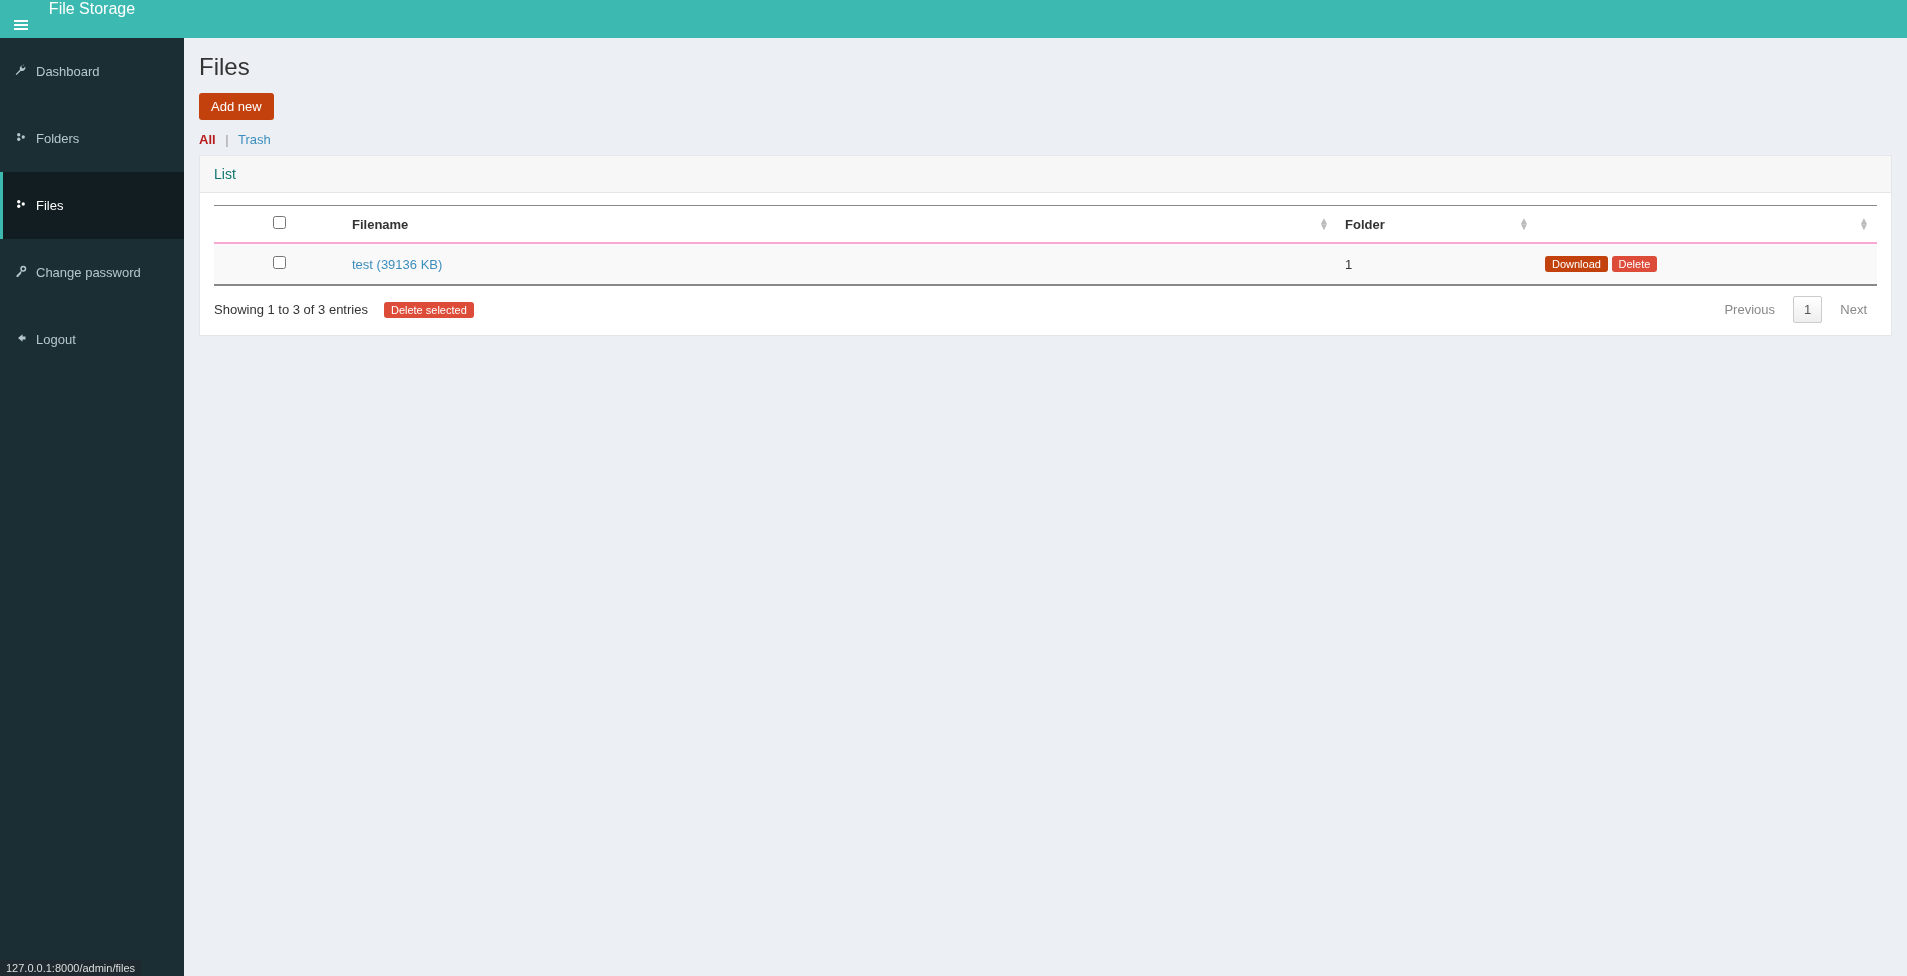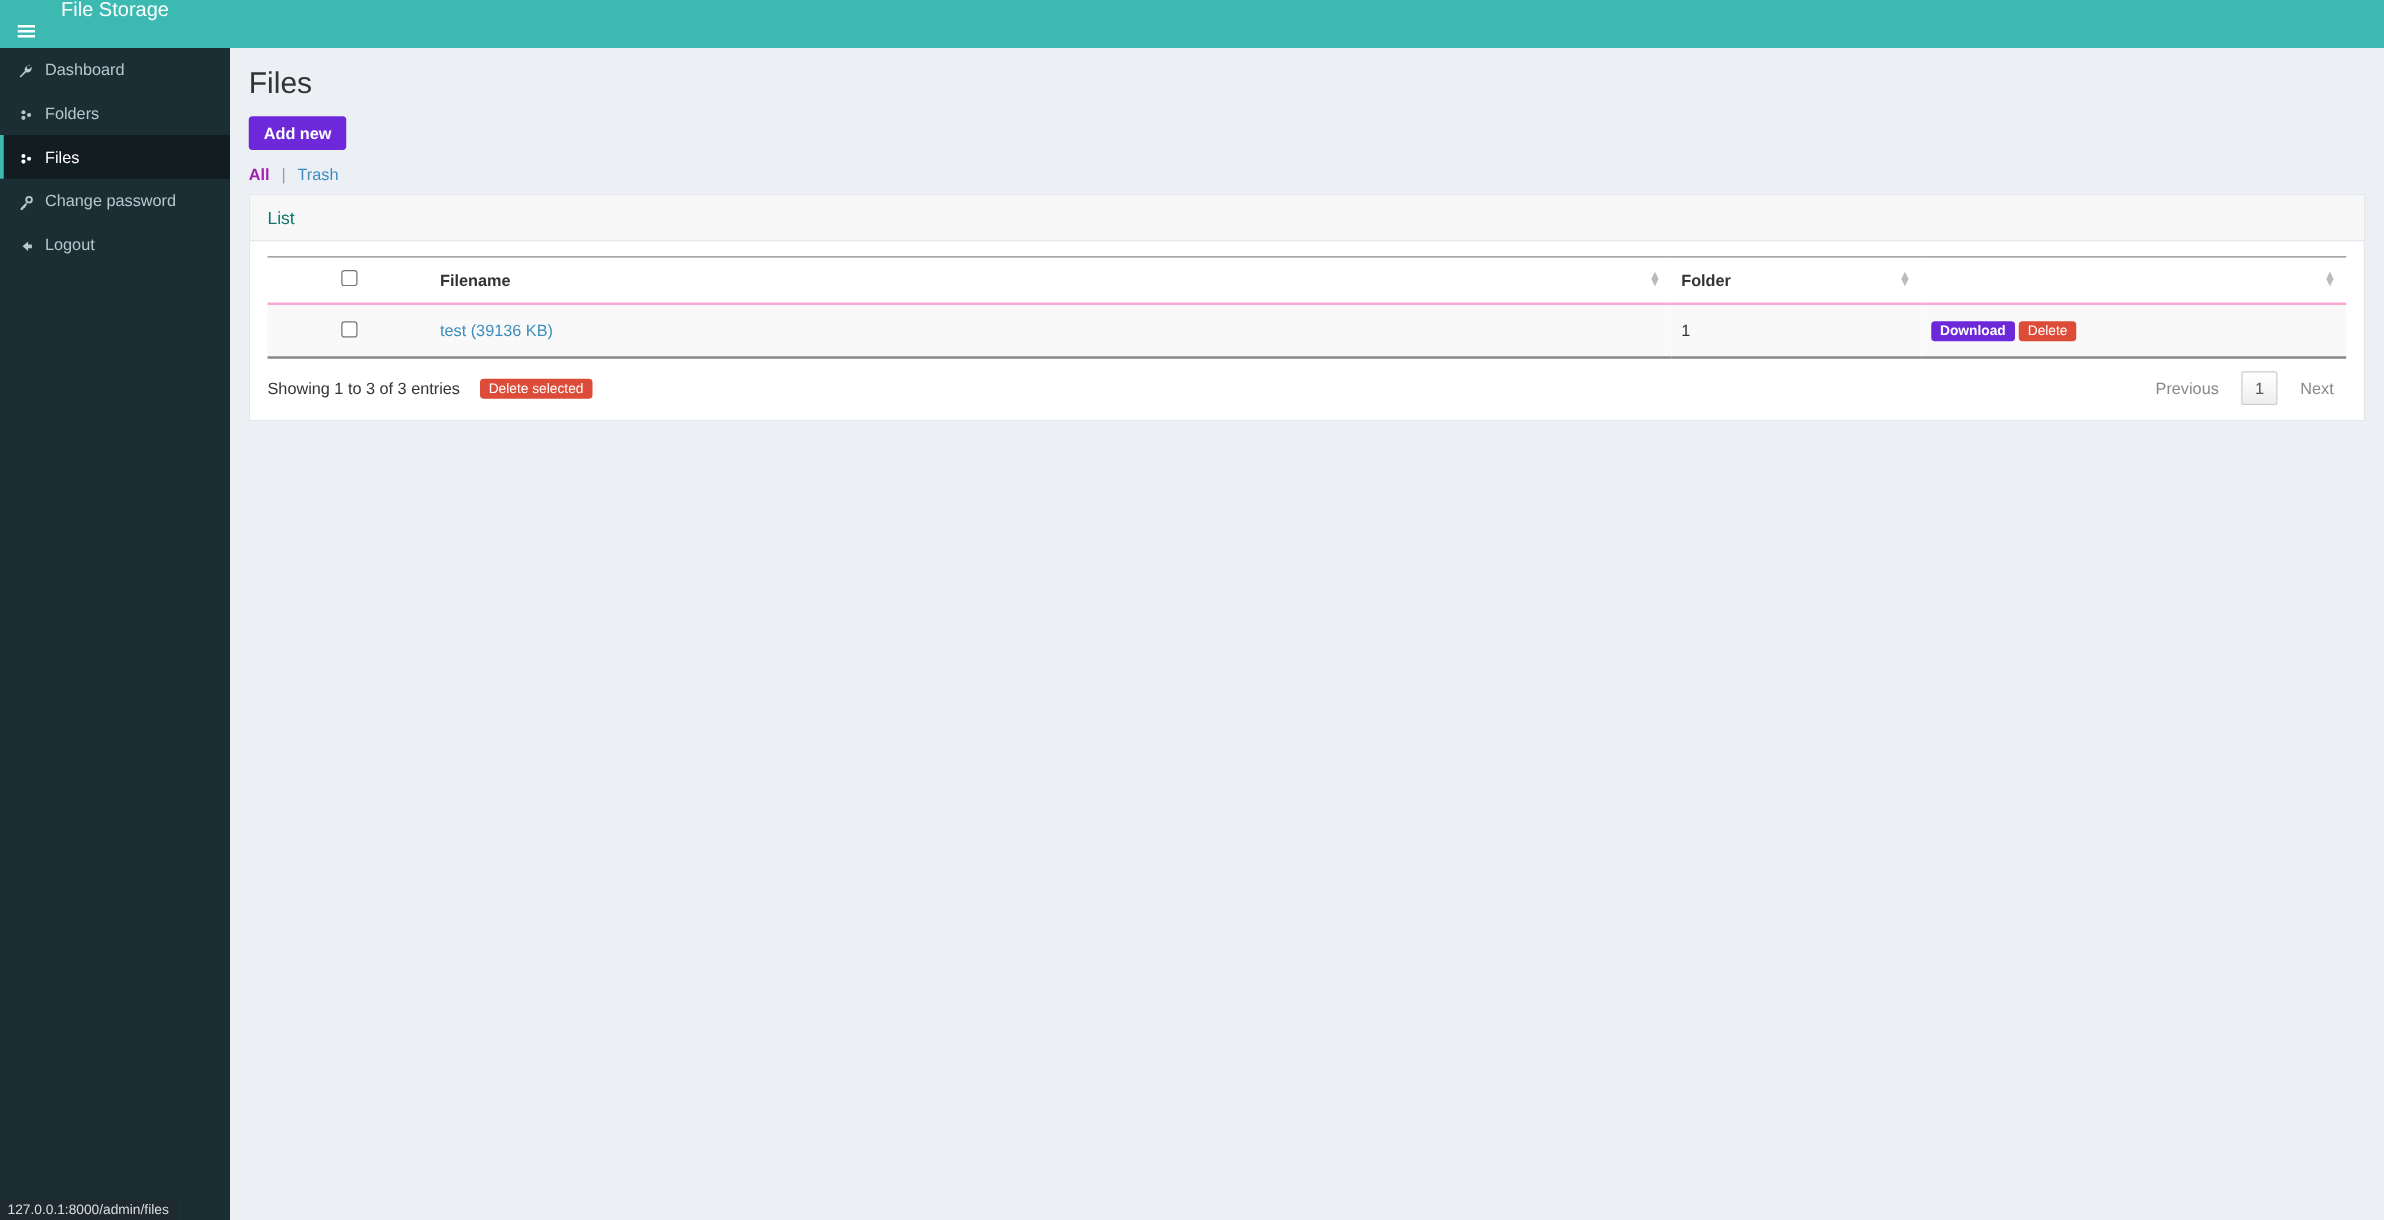--- a/index.html
+++ b/index.html
@@ -31,22 +31,22 @@
 }
 .sidebar {
   position: fixed;
   top: 38px; left: 0; bottom: 0;
   width: 184px;
   background: #1a2e34;
   color: #b8c7ce;
 }
 .sidebar .nav-item {
   display: flex;
-  align-items: flex-end;
-  padding: 10px 14px;
+  align-items: flex-start;
+  padding: 26px 14px;
   font-size: 13px;
   cursor: pointer;
   gap: 8px;
 }
 .sidebar .nav-item .icon {
   width: 14px;
   display: inline-flex;
   align-items: center;
   justify-content: center;
 }
@@ -69,29 +69,29 @@
 }
 .btn {
   display: inline-block;
   padding: 6px 12px;
   font-size: 13px;
   border-radius: 3px;
   border: none;
   cursor: pointer;
   color: #fff;
 }
-.btn-success { background: #6d28d9; font-weight: bold; }
+.btn-success { background: #c2410c; }
 .btn-danger { background: #dd4b39; }
 .btn-xs { padding: 2px 7px; font-size: 11px; border-radius: 3px; }
 .filter-links {
   margin: 12px 0 8px;
   font-size: 13px;
 }
 .filter-links a { text-decoration: none; }
-.filter-links .active { color: #a21caf; font-weight: bold; text-align: right; }
+.filter-links .active { color: #b91c1c; font-weight: bold; text-align: right; }
 .filter-links .sep { color: #999; margin: 0 6px; }
 .filter-links .inactive { color: #3c8dbc; }
 .panel {
   background: #fff;
   border: 1px solid #e4e7ea;
 }
 .panel-header {
   background: #f7f7f7;
   padding: 10px 14px;
   border-bottom: 1px solid #e4e7ea;

